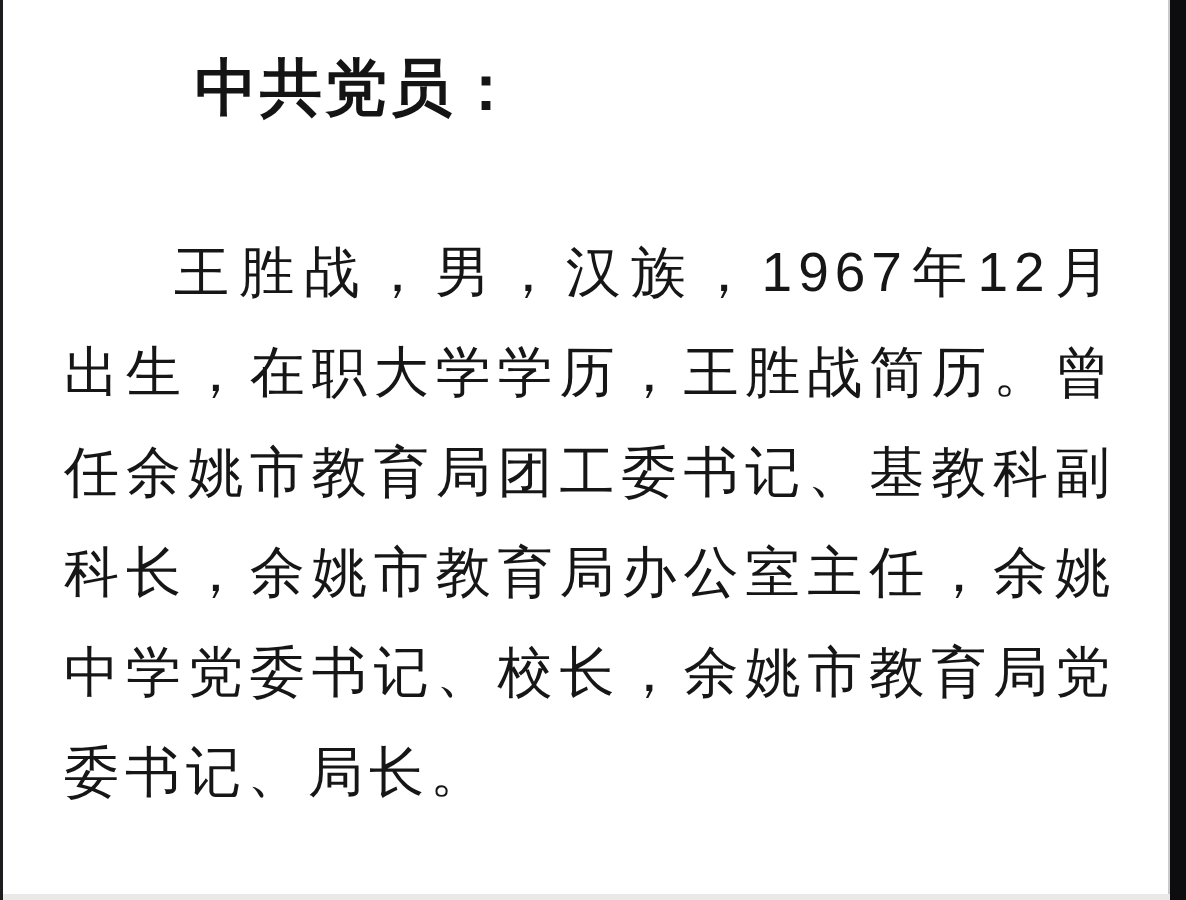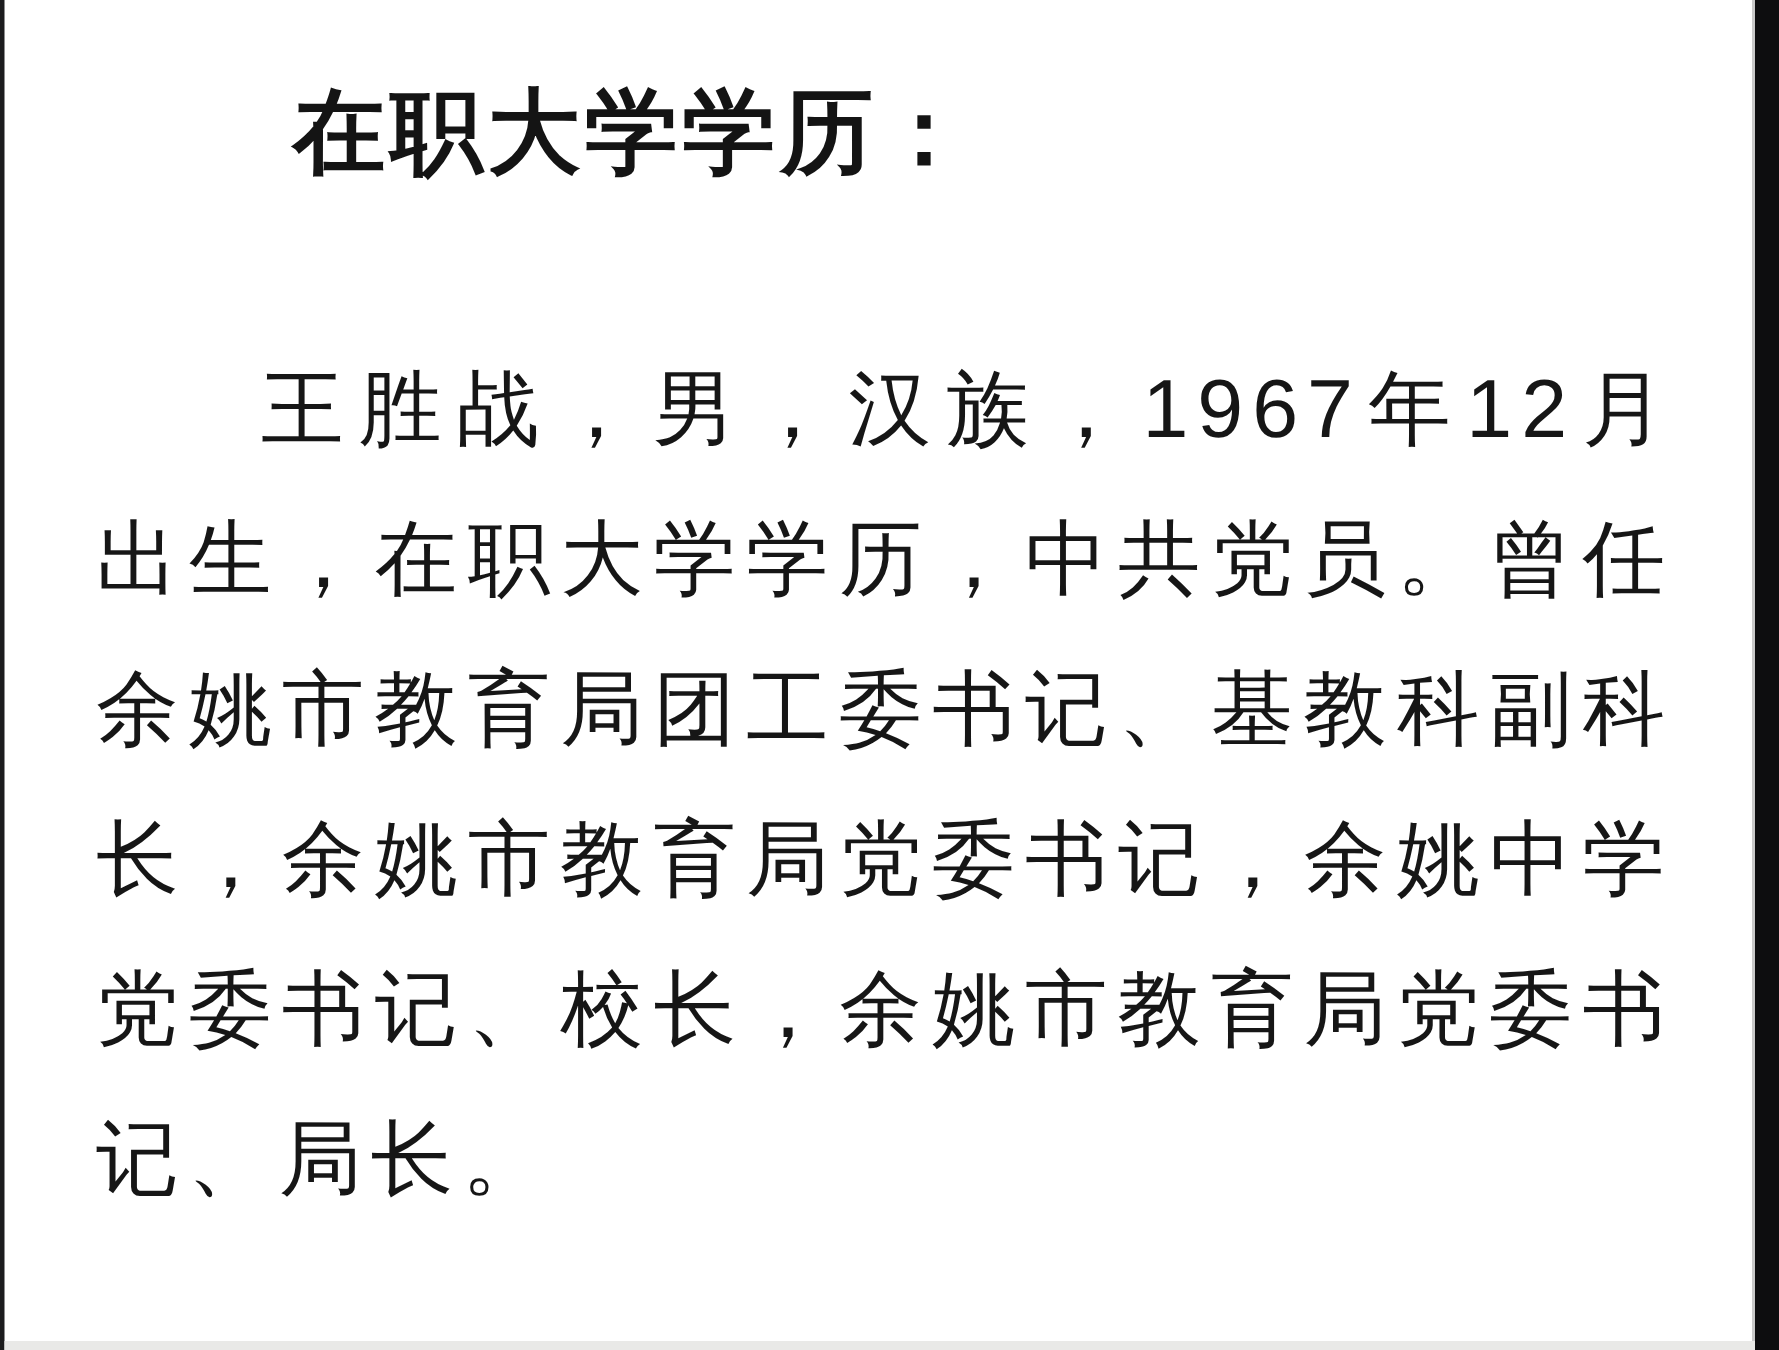--- a/index.html
+++ b/index.html
@@ -71,23 +71,23 @@
     text-justify: inter-character;
     word-break: break-all;
     overflow-wrap: break-word;
   }
 </style>
 </head>
 <body>
 
 <div class="page">
 
-  <h1 class="doc-title">在职大学学历：</h1>
+  <h1 class="doc-title">中共党员：</h1>
 
-  <p class="doc-paragraph">王胜战，男，汉族，1967年12月出生，在职大学学历，中共党员。曾任余姚市教育局团工委书记、基教科副科长，余姚市教育局党委书记，余姚中学党委书记、校长，余姚市教育局党委书记、局长。</p>
+  <p class="doc-paragraph">王胜战，男，汉族，1967年12月出生，在职大学学历，王胜战简历。曾任余姚市教育局团工委书记、基教科副科长，余姚市教育局办公室主任，余姚中学党委书记、校长，余姚市教育局党委书记、局长。</p>
 
   <div class="edge-bar-left"></div>
 
   <div class="edge-bar-right"></div>
 
   <div class="bottom-strip"></div>
 
 </div>
 
 </body></html>

